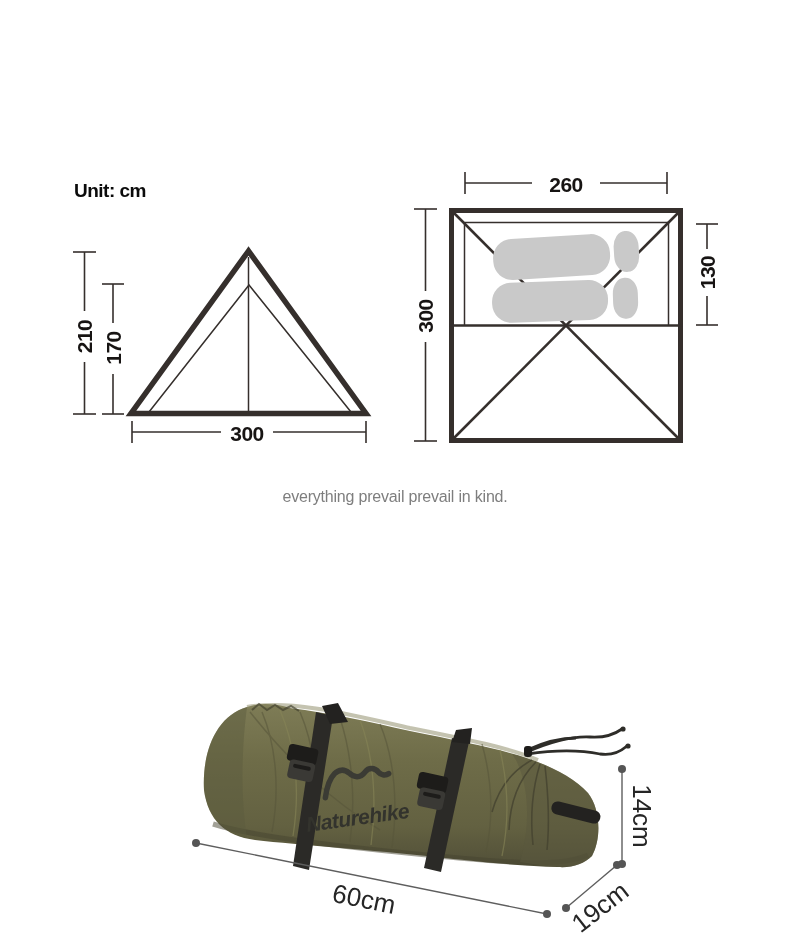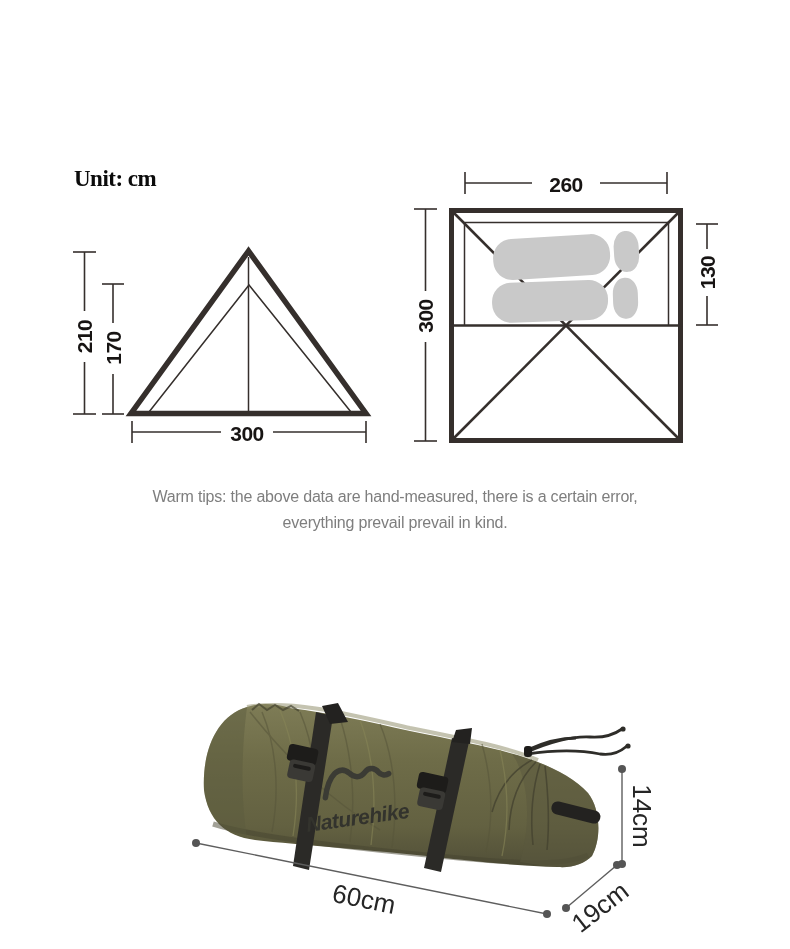--- a/index.html
+++ b/index.html
@@ -1,22 +1,22 @@
 <!DOCTYPE html>
 <html><head>
 <meta charset="utf-8">
 <style>
   html,body { margin:0; padding:0; background:#ffffff; }
   .canvas {
     position:relative; width:790px; height:949px; background:#ffffff;
     font-family:"Liberation Sans", sans-serif; overflow:hidden;
   }
   .unit-label {
-    position:absolute; left:74px; top:166px;
-    font-size:23px; font-weight:bold; color:#0b0b0b; letter-spacing:-0.5px;font-family:Liberation Serif, serif;
+    position:absolute; left:74px; top:180px;
+    font-size:19px; font-weight:bold; color:#0b0b0b; letter-spacing:-0.5px;
   }
   .warm-tips {
     position:absolute; left:0; top:484px; width:790px;
     text-align:center; color:#7e7e7e; font-size:16px; line-height:26px;
     letter-spacing:-0.2px;
   }
   .diagram-svg { position:absolute; left:0; top:0; }
   svg text { font-family:"Liberation Sans", sans-serif; }
   .dim-label { font-size:21px; font-weight:bold; fill:#171413; letter-spacing:-0.5px; }
   .photo-label { font-size:26px; fill:#262626; letter-spacing:0px; }
@@ -218,17 +218,16 @@
       <g>
         <line x1="622" y1="769" x2="622" y2="864" stroke="#5e5e5e" stroke-width="1.4"></line>
         <circle cx="622" cy="769" r="4" fill="#555555"></circle>
         <circle cx="622" cy="864" r="4" fill="#555555"></circle>
         <text class="photo-label" x="642" y="816" transform="rotate(90 642 816)" text-anchor="middle" dominant-baseline="central">14cm</text>
       </g>
     </g>
   </svg>
 
   <div class="warm-tips">
-    <div>Warm tips: the above data are hand-measured, there is a certain error,</div>
     <div>everything prevail prevail in kind.</div>
   </div>
 
 </div>
 
 </body></html>

